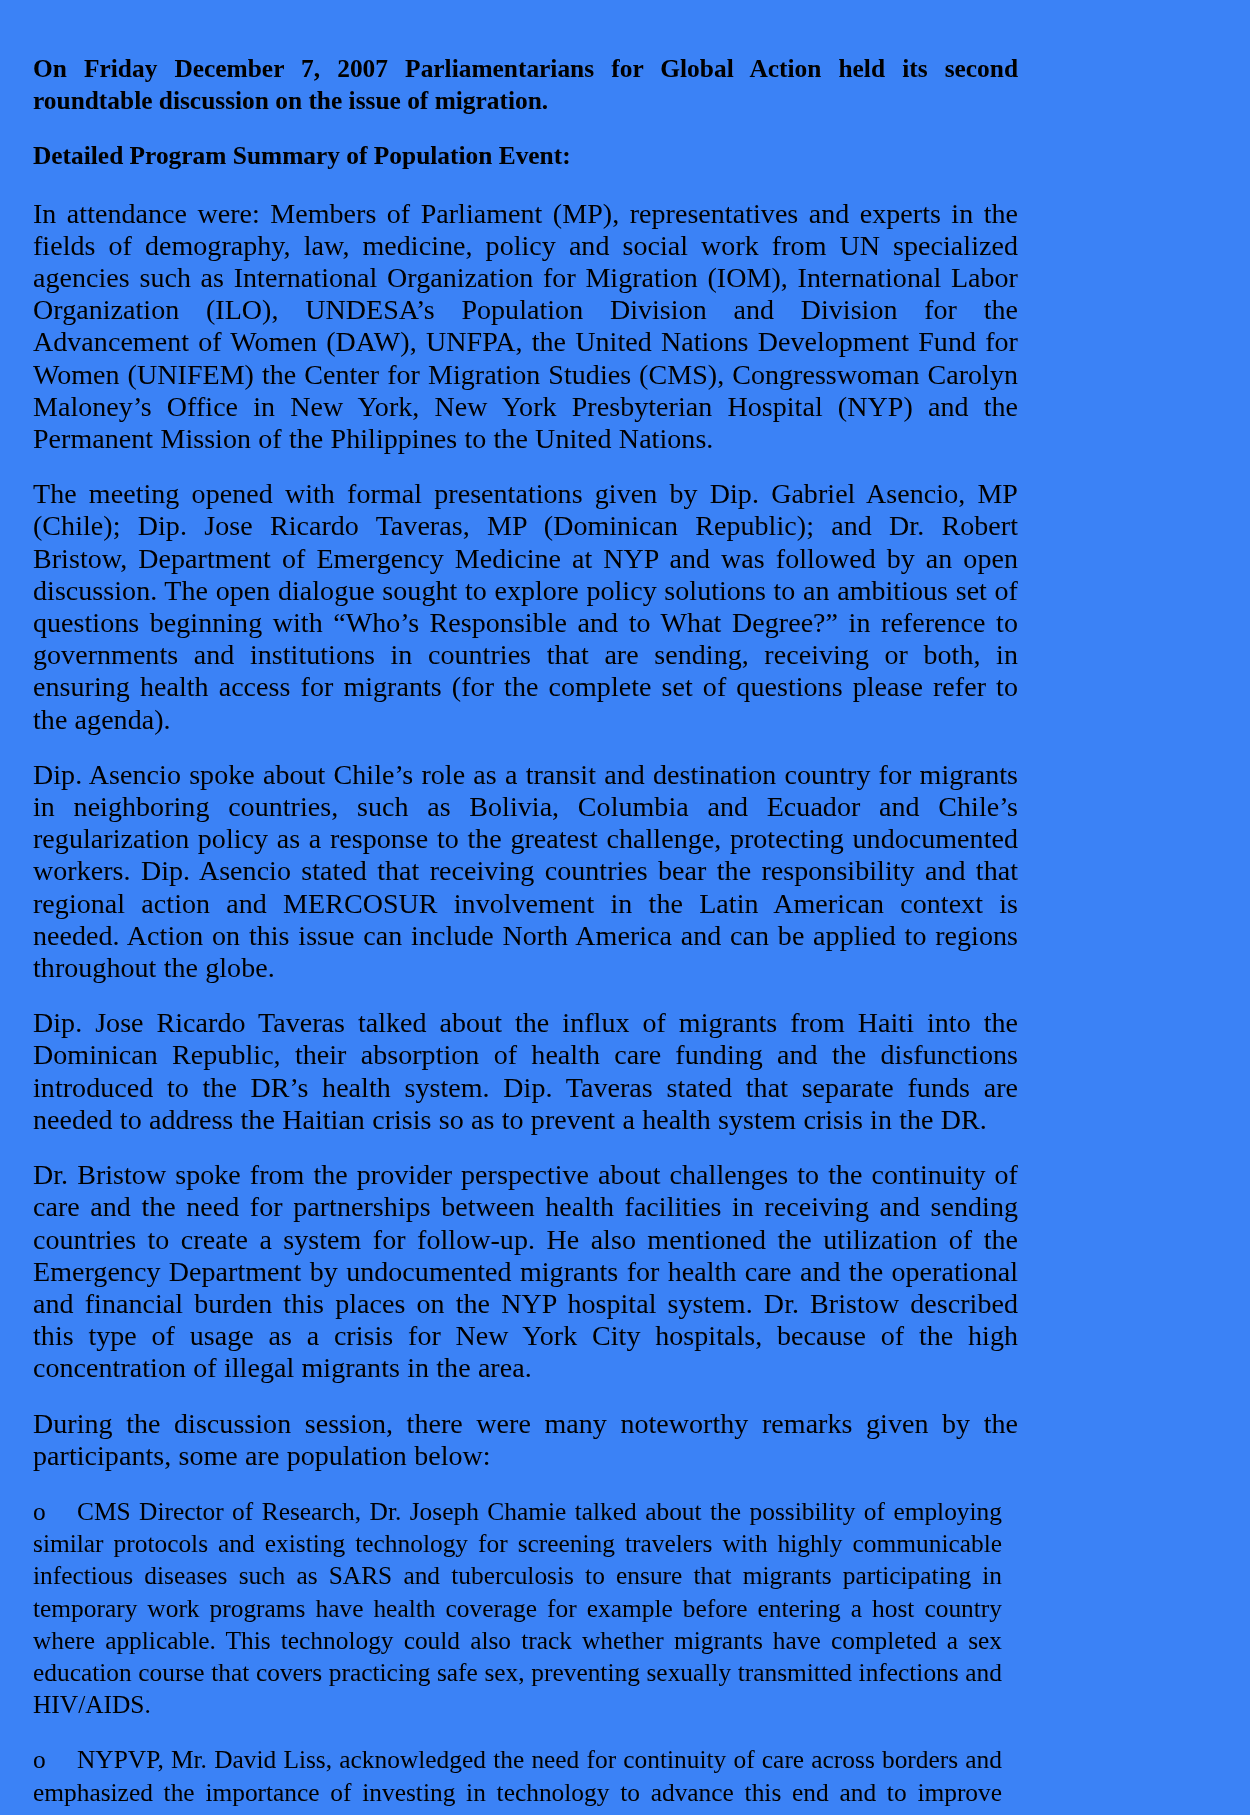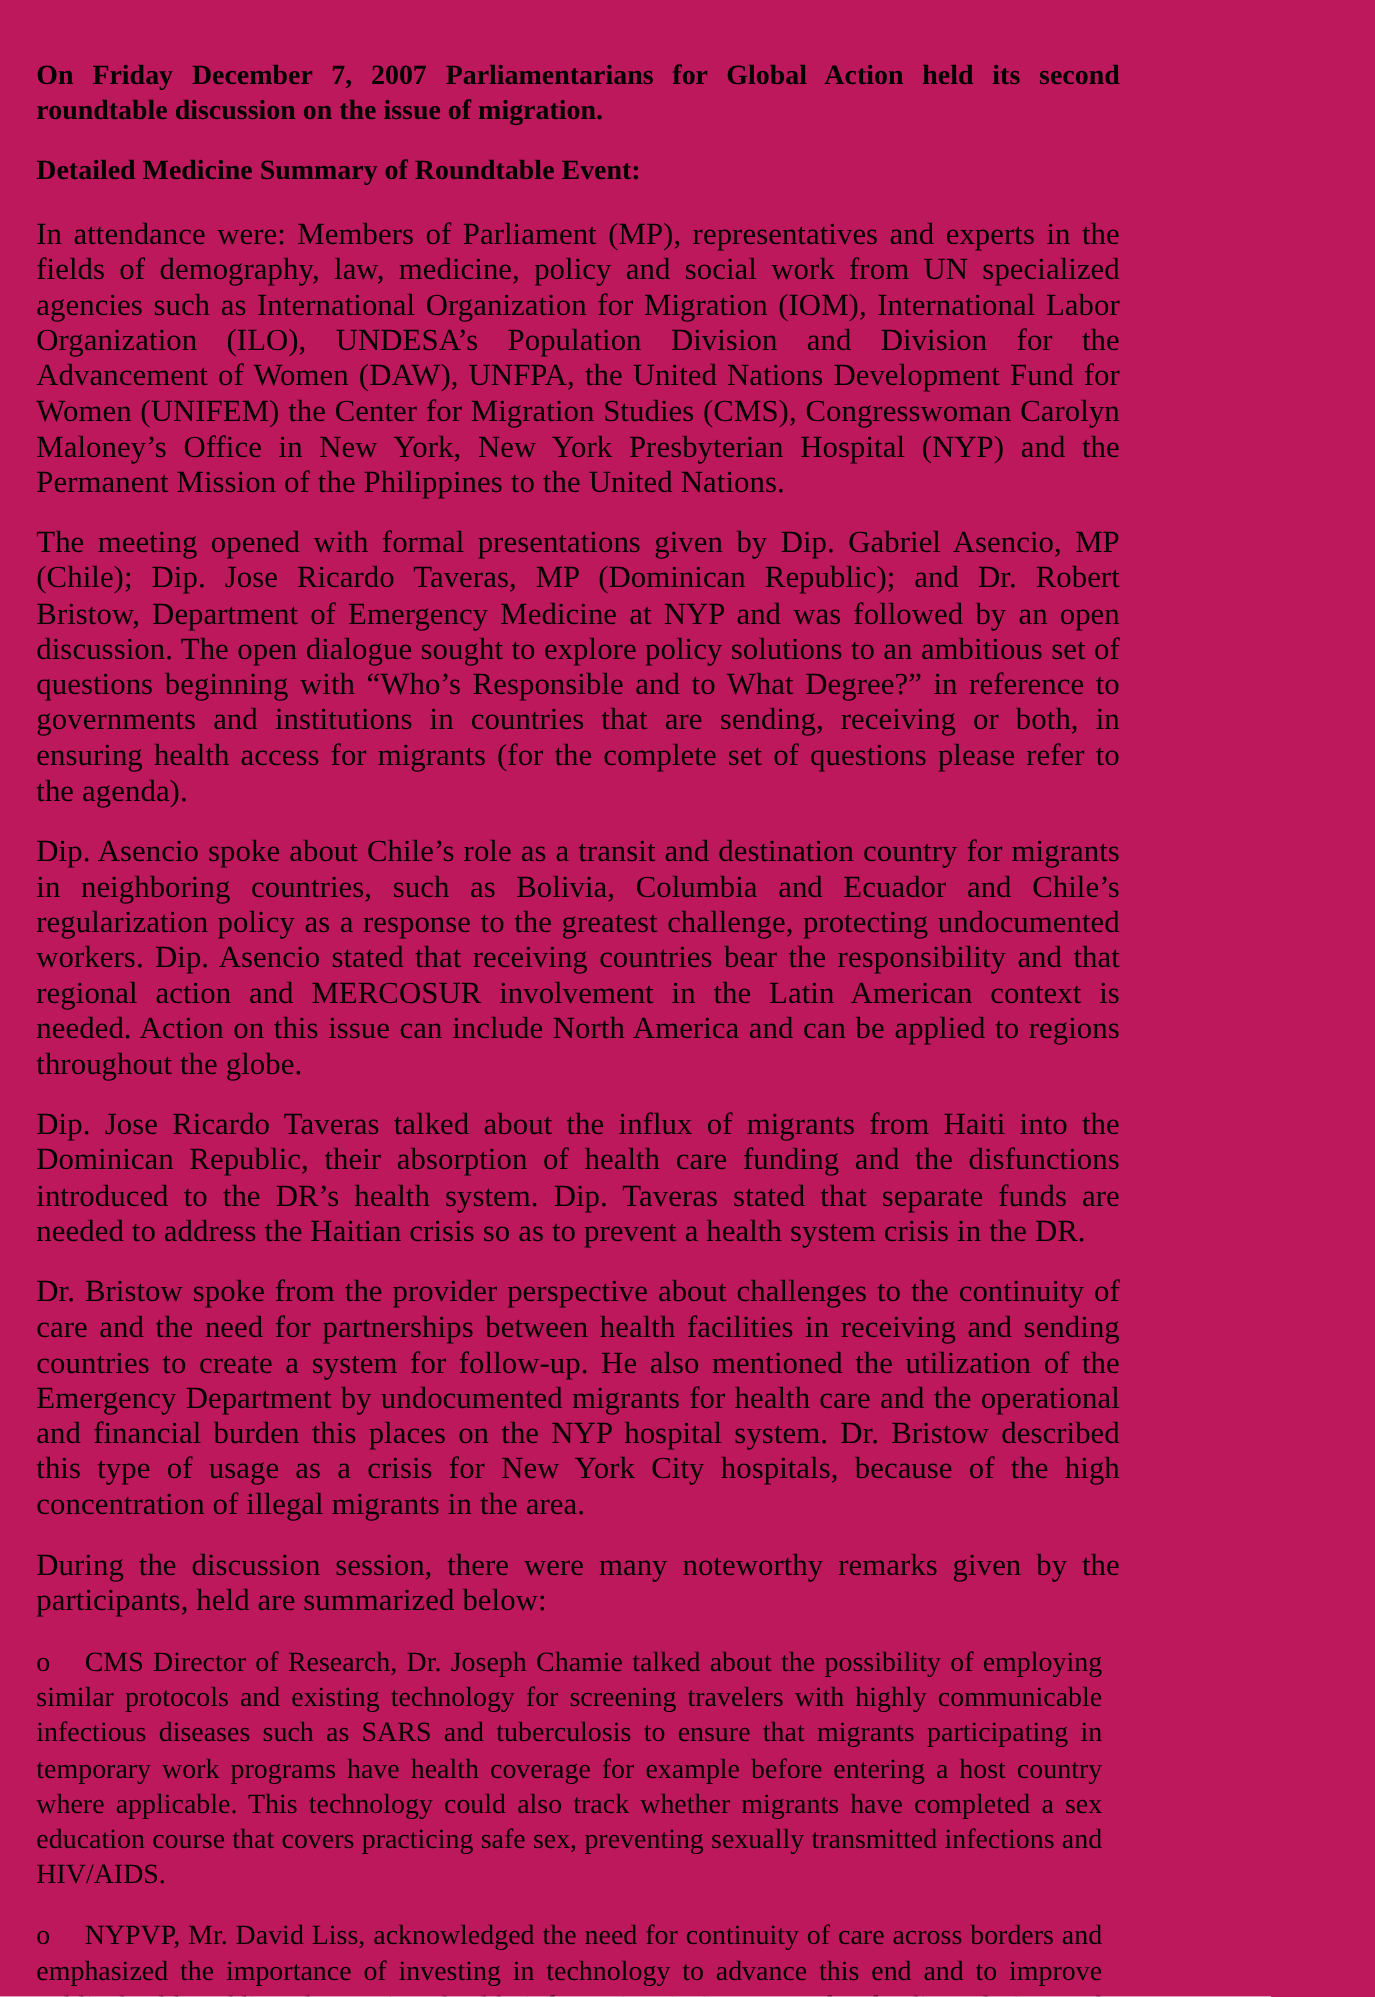--- a/index.html
+++ b/index.html
@@ -11,21 +11,21 @@
     width: 1250px;
     height: 1815px;
     font-family: "Liberation Serif", "DejaVu Serif", serif;
     color: #000000;
     -webkit-font-smoothing: antialiased;
   }
   .page {
     position: relative;
     width: 1250px;
     height: 1815px;
-    background: #be185d;
+    background: #3b82f6;
     box-sizing: border-box;
     padding: 52px 230px 0 33px;
     overflow: hidden;
   }
   .doc-body {
     width: 985px;
   }
   p.para {
     margin: 0 0 23px 0;
     font-size: 28px;
@@ -73,32 +73,32 @@
   }
 </style>
 </head>
 <body>
 
 <div class="page">
   <div class="doc-body">
 
     <p class="heading">On Friday December 7, 2007 Parliamentarians for Global Action held its second roundtable discussion on the issue of migration.</p>
 
-    <p class="heading-2">Detailed Medicine Summary of Roundtable Event:</p>
+    <p class="heading-2">Detailed Program Summary of Population Event:</p>
 
     <p class="para">In attendance were: Members of Parliament (MP), representatives and experts in the fields of demography, law, medicine, policy and social work from UN specialized agencies such as International Organization for Migration (IOM), International Labor Organization (ILO), UNDESA’s Population Division and Division for the Advancement of Women (DAW), UNFPA, the United Nations Development Fund for Women (UNIFEM) the Center for Migration Studies (CMS), Congresswoman Carolyn Maloney’s Office in New York, New York Presbyterian Hospital (NYP) and the Permanent Mission of the Philippines to the United Nations.</p>
 
     <p class="para">The meeting opened with formal presentations given by Dip. Gabriel Asencio, MP (Chile); Dip. Jose Ricardo Taveras, MP (Dominican Republic); and Dr. Robert Bristow, Department of Emergency Medicine at NYP and was followed by an open discussion. The open dialogue sought to explore policy solutions to an ambitious set of questions beginning with “Who’s Responsible and to What Degree?” in reference to governments and institutions in countries that are sending, receiving or both, in ensuring health access for migrants (for the complete set of questions please refer to the agenda).</p>
 
     <p class="para">Dip. Asencio spoke about Chile’s role as a transit and destination country for migrants in neighboring countries, such as Bolivia, Columbia and Ecuador and Chile’s regularization policy as a response to the greatest challenge, protecting undocumented workers. Dip. Asencio stated that receiving countries bear the responsibility and that regional action and MERCOSUR involvement in the Latin American context is needed. Action on this issue can include North America and can be applied to regions throughout the globe.</p>
 
     <p class="para">Dip. Jose Ricardo Taveras talked about the influx of migrants from Haiti into the Dominican Republic, their absorption of health care funding and the disfunctions introduced to the DR’s health system. Dip. Taveras stated that separate funds are needed to address the Haitian crisis so as to prevent a health system crisis in the DR.</p>
 
     <p class="para">Dr. Bristow spoke from the provider perspective about challenges to the continuity of care and the need for partnerships between health facilities in receiving and sending countries to create a system for follow-up. He also mentioned the utilization of the Emergency Department by undocumented migrants for health care and the operational and financial burden this places on the NYP hospital system. Dr. Bristow described this type of usage as a crisis for New York City hospitals, because of the high concentration of illegal migrants in the area.</p>
 
-    <p class="para">During the discussion session, there were many noteworthy remarks given by the participants, held are summarized below:</p>
+    <p class="para">During the discussion session, there were many noteworthy remarks given by the participants, some are population below:</p>
 
     <p class="bullet-item"><span class="marker">o</span><span>CMS Director of Research, Dr. Joseph Chamie talked about the possibility of employing similar protocols and existing technology for screening travelers with highly communicable infectious diseases such as SARS and tuberculosis to ensure that migrants participating in temporary work programs have health coverage for example before entering a host country where applicable. This technology could also track whether migrants have completed a sex education course that covers practicing safe sex, preventing sexually transmitted infections and HIV/AIDS.</span></p>
 
     <p class="bullet-item clipped"><span class="marker">o</span><span>NYPVP, Mr. David Liss, acknowledged the need for continuity of care across borders and emphasized the importance of investing in technology to advance this end and to improve public health, adding that patient health information is important for funding, design and implementation of government programs to address population health and access issues. He suggested that elected officials</span></p>
 
   </div>
 </div>
 
 </body></html>

